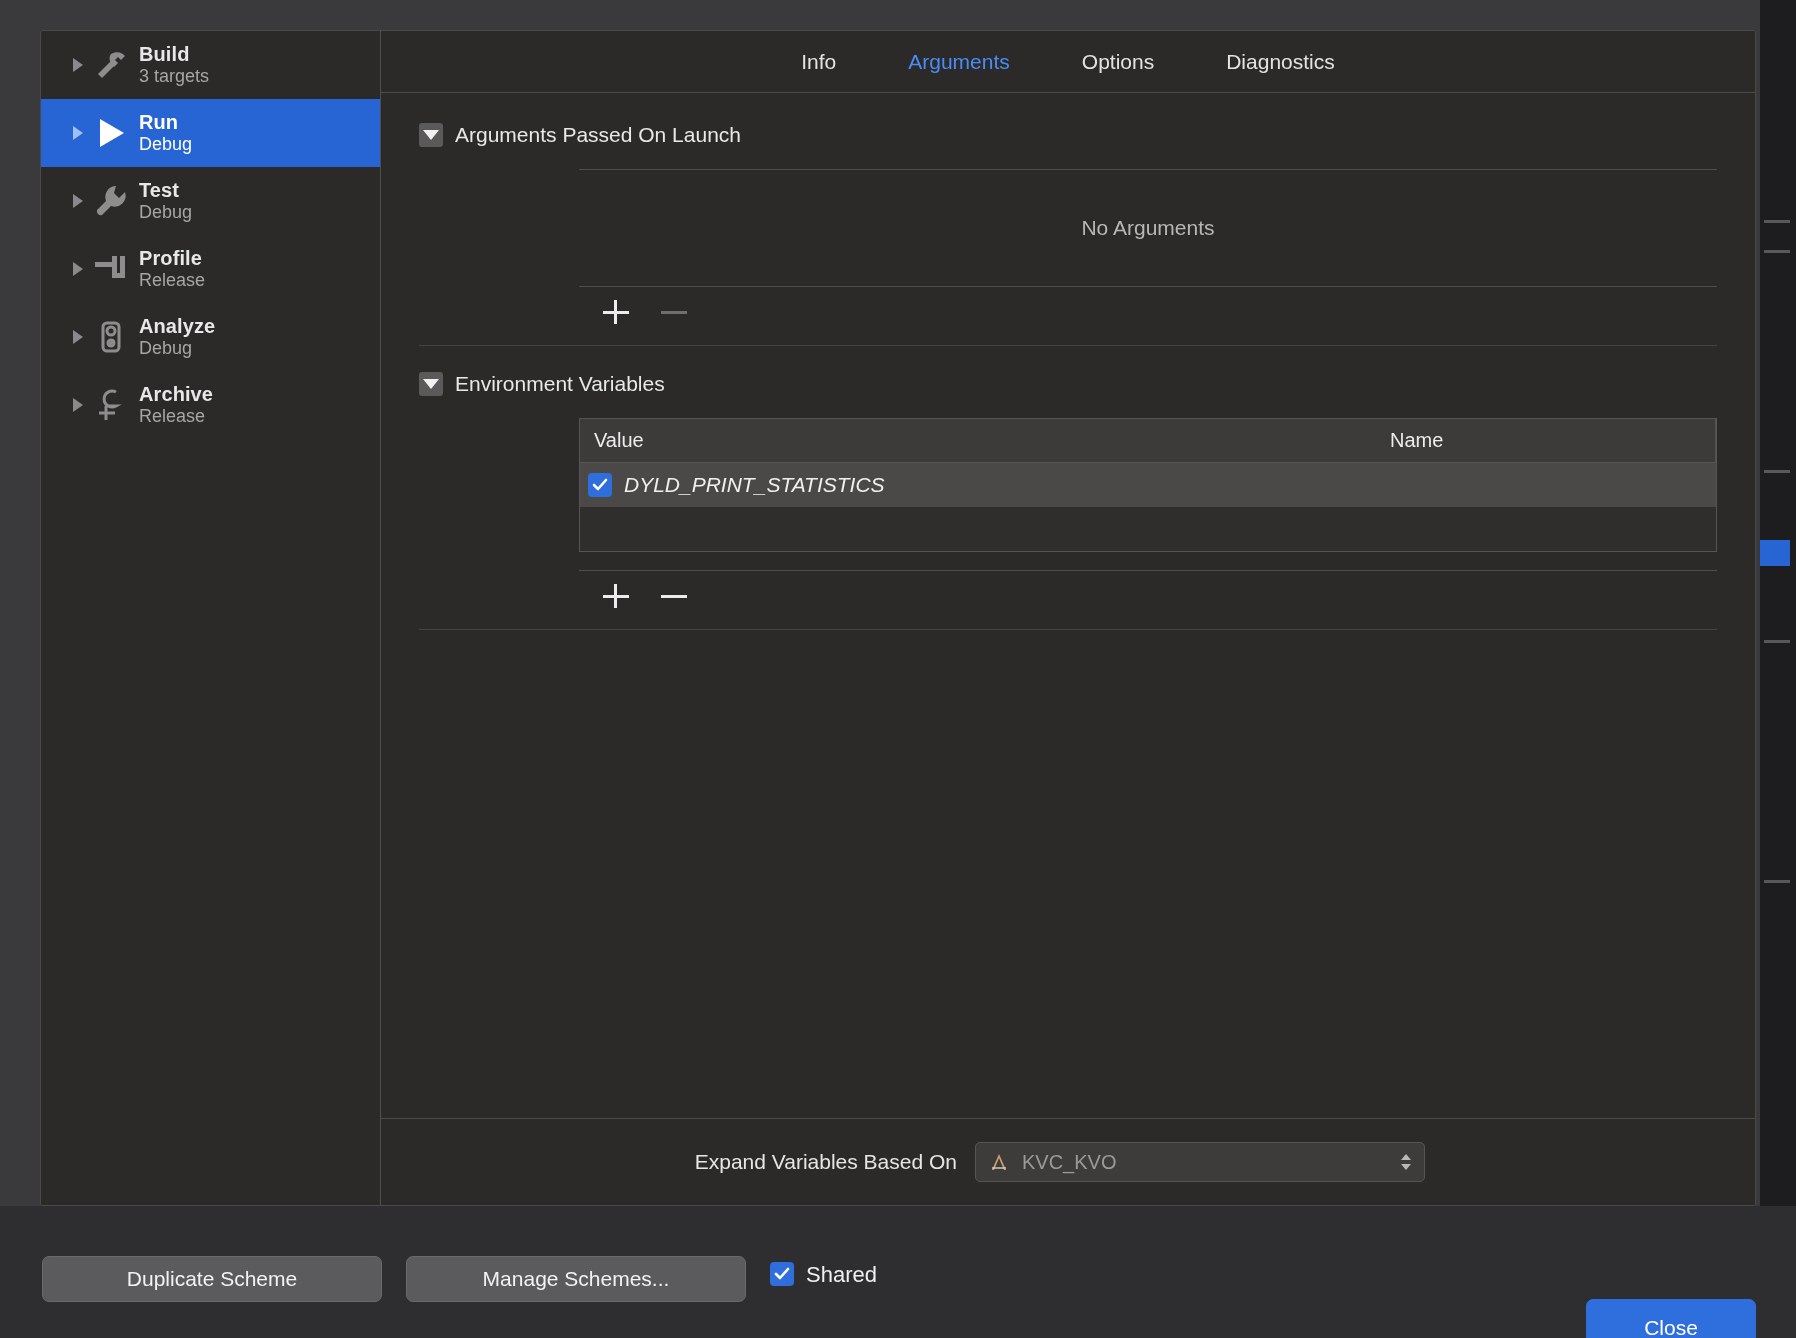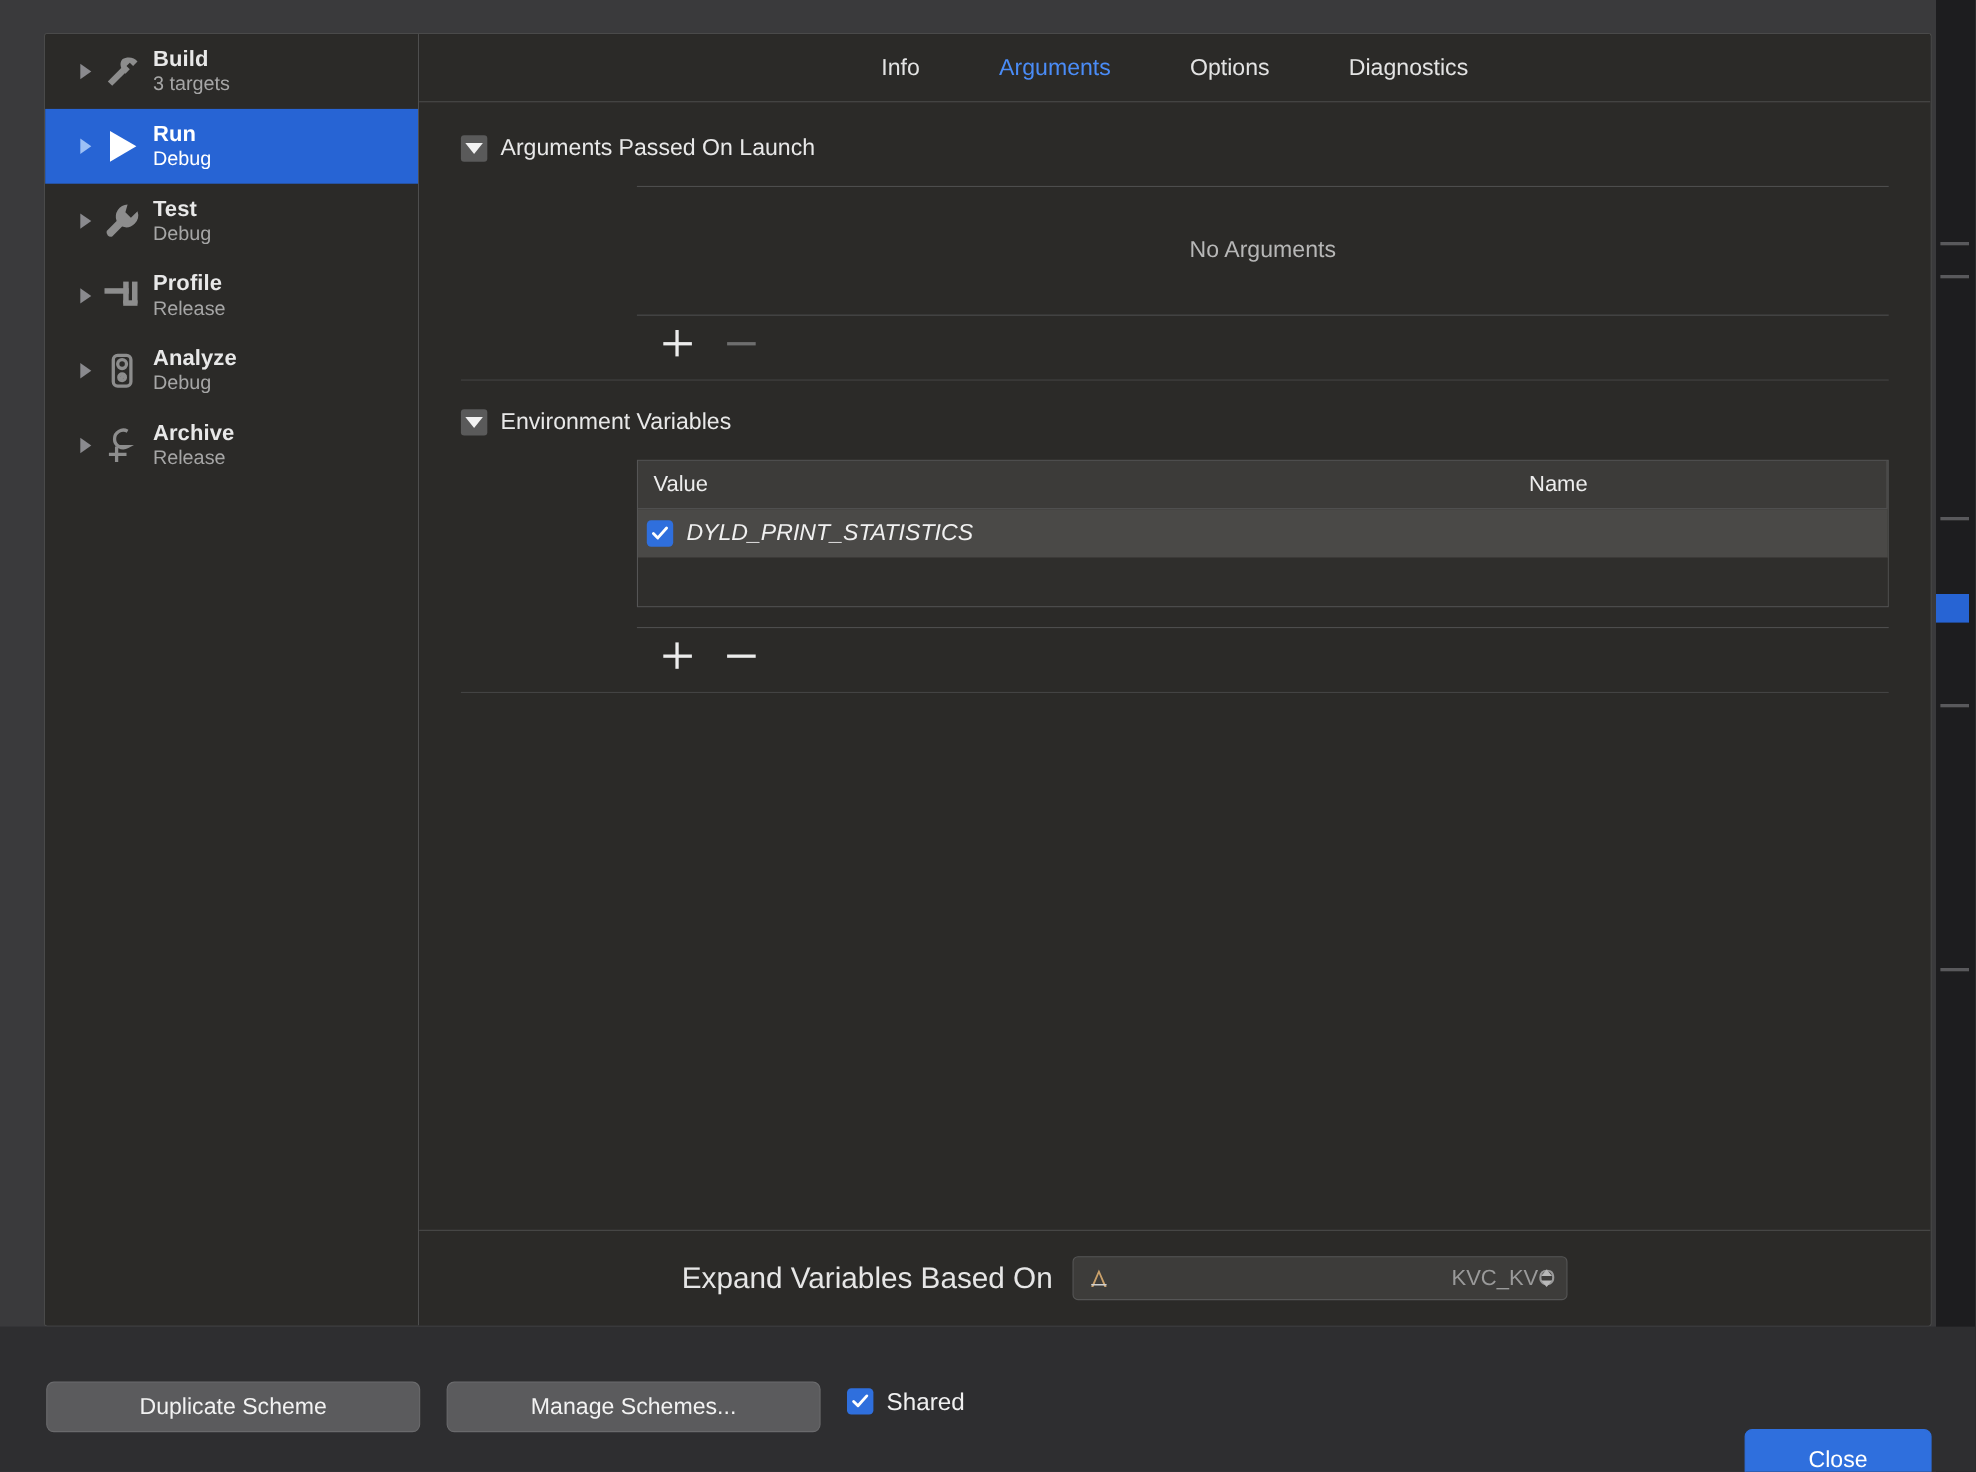--- a/index.html
+++ b/index.html
@@ -136,31 +136,30 @@
 
   
   .sheet-footer {
     height: 86px; min-height: 86px;
     display: flex; align-items: center;
     background: #2b2a28;
     padding-right: 330px;
     justify-content: flex-end;
     gap: 18px;
   }
-  .ev-label { font-size: 27px; color: #e6e6e6; }
+  .ev-label { font-size: 21px; color: #e6e6e6; }
   .popup {
     width: 450px; height: 40px;
     background: #3d3c3a;
     border: 1px solid #555;
     border-radius: 5px;
     display: flex; align-items: center;
     padding: 0 10px;
     gap: 10px;
     position: relative;
-    justify-content: space-between;
   }
   .popup .proj-icon { width: 26px; height: 26px; display: flex; align-items: center; justify-content: center; }
   .popup .ptext { font-size: 20px; color: #9a9a9a; }
   .popup .chev { position: absolute; right: 10px; display: flex; flex-direction: column; gap: 3px; }
   .popup .chev svg { display: block; }
 
   
   .bottombar {
     position: absolute; left: 0; bottom: 0; width: 1796px; height: 132px;
     background: #2e2e30;

